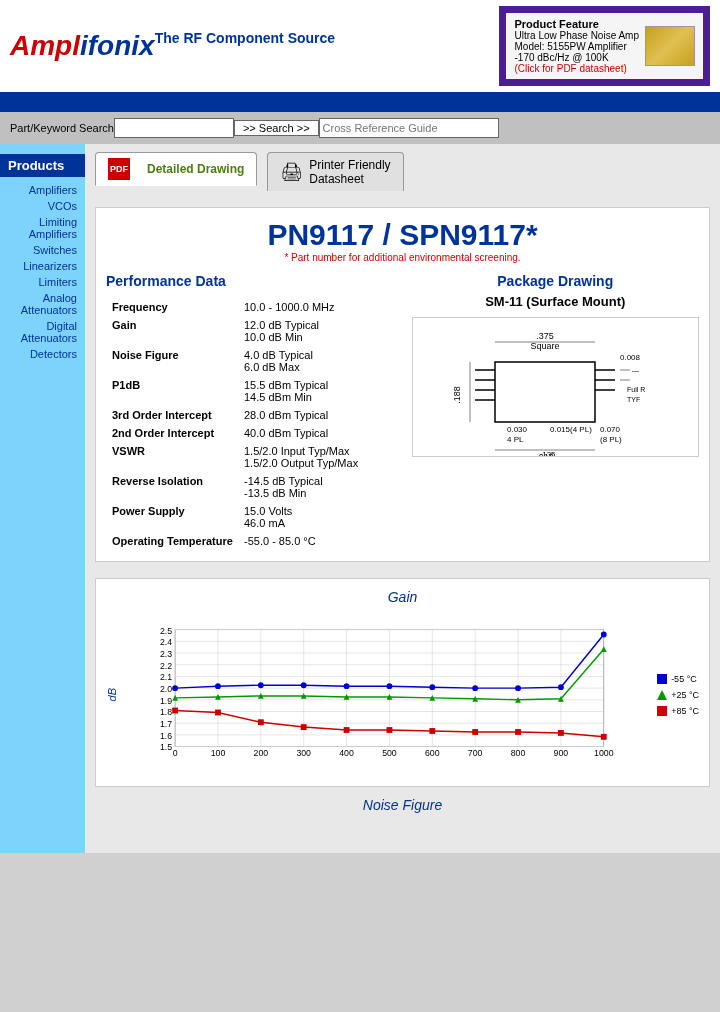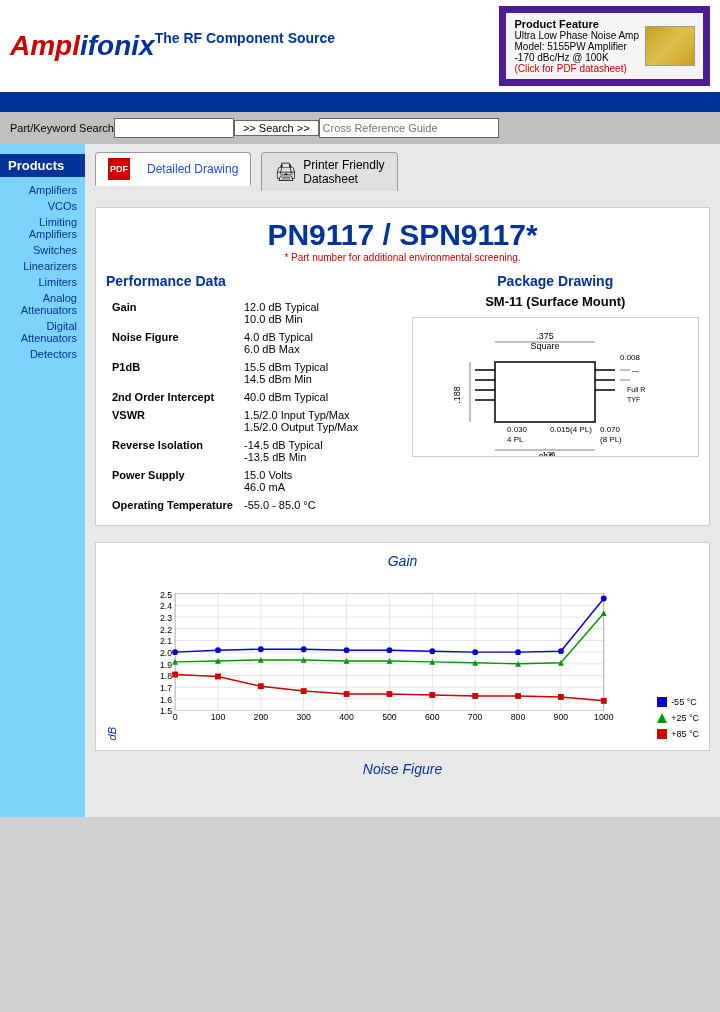--- a/index.html
+++ b/index.html
@@ -38,21 +38,21 @@
     .sidebar-item { font-size: 11px; color: #003399; padding: 2px 8px; text-align: right; cursor: pointer; }
 
     
     .content { flex: 1; background: #e8e8e8; padding: 0; }
 
     
     .tabs { display: flex; align-items: flex-start; padding: 8px 10px 0; gap: 10px; }
     .tab { display: flex; align-items: center; gap: 6px; background: #e0e0e0; border: 1px solid #999; border-bottom: none; padding: 5px 12px; cursor: pointer; border-radius: 4px 4px 0 0; }
     .tab.active { background: #fff; border-bottom: 1px solid #fff; }
     .tab-icon { width: 22px; height: 22px; background: #cc0000; display: flex; align-items: center; justify-content: center; color: #fff; font-size: 10px; font-weight: bold; }
-    .tab-label { font-size: 12px; font-weight: normal; color: #1d4ed8; padding-left: 11px; }
+    .tab-label { font-size: 12px; font-weight: bold; color: #4d7c0f; padding-left: 11px; }
 
     
     .product-section { background: #fff; margin: 16px 10px; padding: 10px; border: 1px solid #ccc; }
 
     
     .product-title { text-align: center; font-size: 30px; font-weight: bold; color: #003399; }
     .product-subtitle { text-align: center; font-size: 10px; color: #cc0000; margin-bottom: 10px; }
 
     
     .two-col { display: flex; gap: 18px; }
@@ -68,21 +68,21 @@
     .data-table tr { border-bottom: 1px solid #eee; }
 
     
     .package-title { font-size: 14px; font-weight: bold; color: #003399; margin-bottom: 5px; text-align: center; }
     .package-subtitle { font-size: 13px; font-weight: bold; text-align: center; margin-bottom: 8px; }
     .package-img { background: #fff; border: 1px solid #ccc; width: 100%; height: 140px; display: flex; align-items: center; justify-content: center; overflow: hidden; }
 
     
     .chart-section { background: #fff; margin: 0 10px 10px; padding: 10px; border: 1px solid #ccc; }
     .chart-title { text-align: center; font-size: 14px; color: #003399; font-style: italic; margin-bottom: 8px; }
-    .chart-area { display: flex; align-items: flex-end; gap: 23px; }
+    .chart-area { display: flex; align-items: center; gap: 23px; }
     .y-axis-label { writing-mode: vertical-rl; transform: rotate(180deg); font-size: 11px; font-style: italic; color: #003399; }
     .chart-wrapper { flex: 1; position: relative; }
     .chart-svg { width: 100%; height: 150px; }
     .legend { display: flex; flex-direction: column; gap: 4px; font-size: 9px; margin-left: 5px; }
     .legend-item { display: flex; align-items: center; gap: 3px; }
     .x-axis-label { text-align: center; font-size: 11px; font-style: italic; color: #003399; margin-top: 4px; }
 
     .noise-title { text-align: center; font-size: 14px; color: #003399; font-style: italic; margin-top: 10px; }
   </style>
 </head>
@@ -151,31 +151,39 @@
 
       <div class="product-title">PN9117 / SPN9117*</div>
       <div class="product-subtitle">* Part number for additional environmental screening.</div>
 
       <div class="two-col">
 
         <div class="left-col">
           <div class="section-header">Performance Data</div>
           <table class="data-table">
             <tbody id="specs-tbody">
+            <tr>
+                  <td>Frequency</td>
+                  <td>10.0 - 1000.0 MHz</td>
+                </tr>
                 <tr>
                   <td>Gain</td>
                   <td>12.0 dB Typical<br>10.0 dB Min</td>
                 </tr>
                 <tr>
                   <td>Noise Figure</td>
                   <td>4.0 dB Typical<br>6.0 dB Max</td>
                 </tr>
                 <tr>
                   <td>P1dB</td>
                   <td>15.5 dBm Typical<br>14.5 dBm Min</td>
+                </tr>
+                <tr>
+                  <td>3rd Order Intercept</td>
+                  <td>28.0 dBm Typical</td>
                 </tr>
                 <tr>
                   <td>2nd Order Intercept</td>
                   <td>40.0 dBm Typical</td>
                 </tr>
                 <tr>
                   <td>VSWR</td>
                   <td>1.5/2.0 Input Typ/Max<br>1.5/2.0 Output Typ/Max</td>
                 </tr>
                 <tr>

